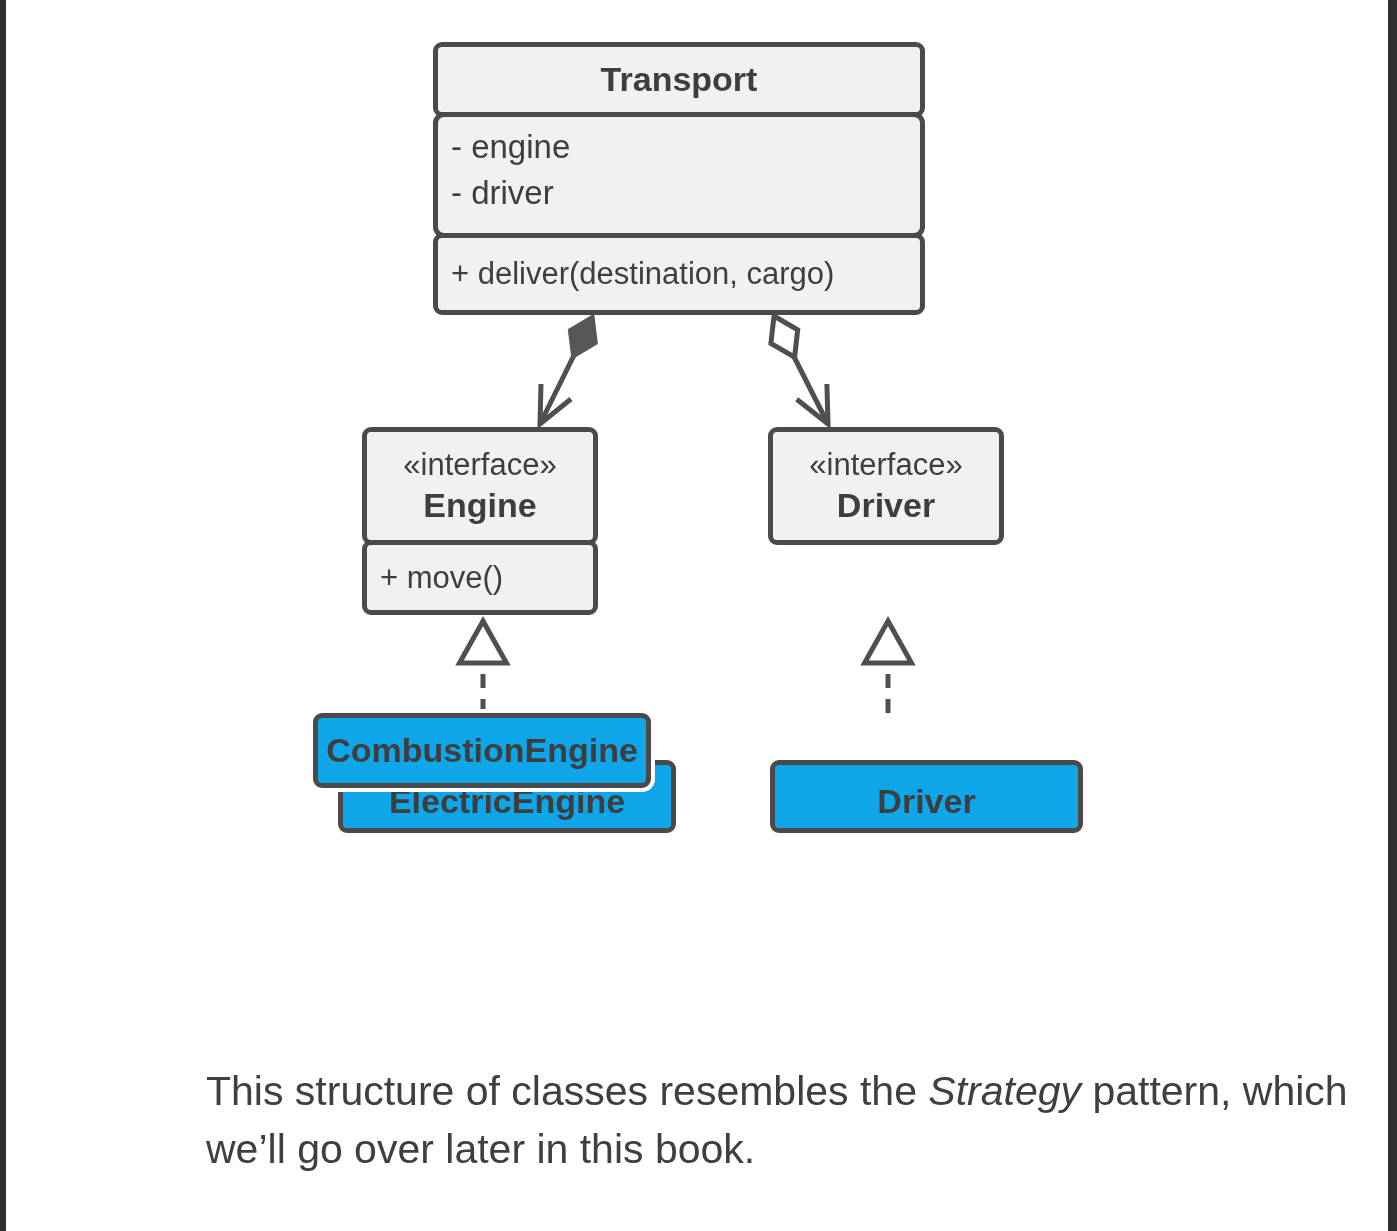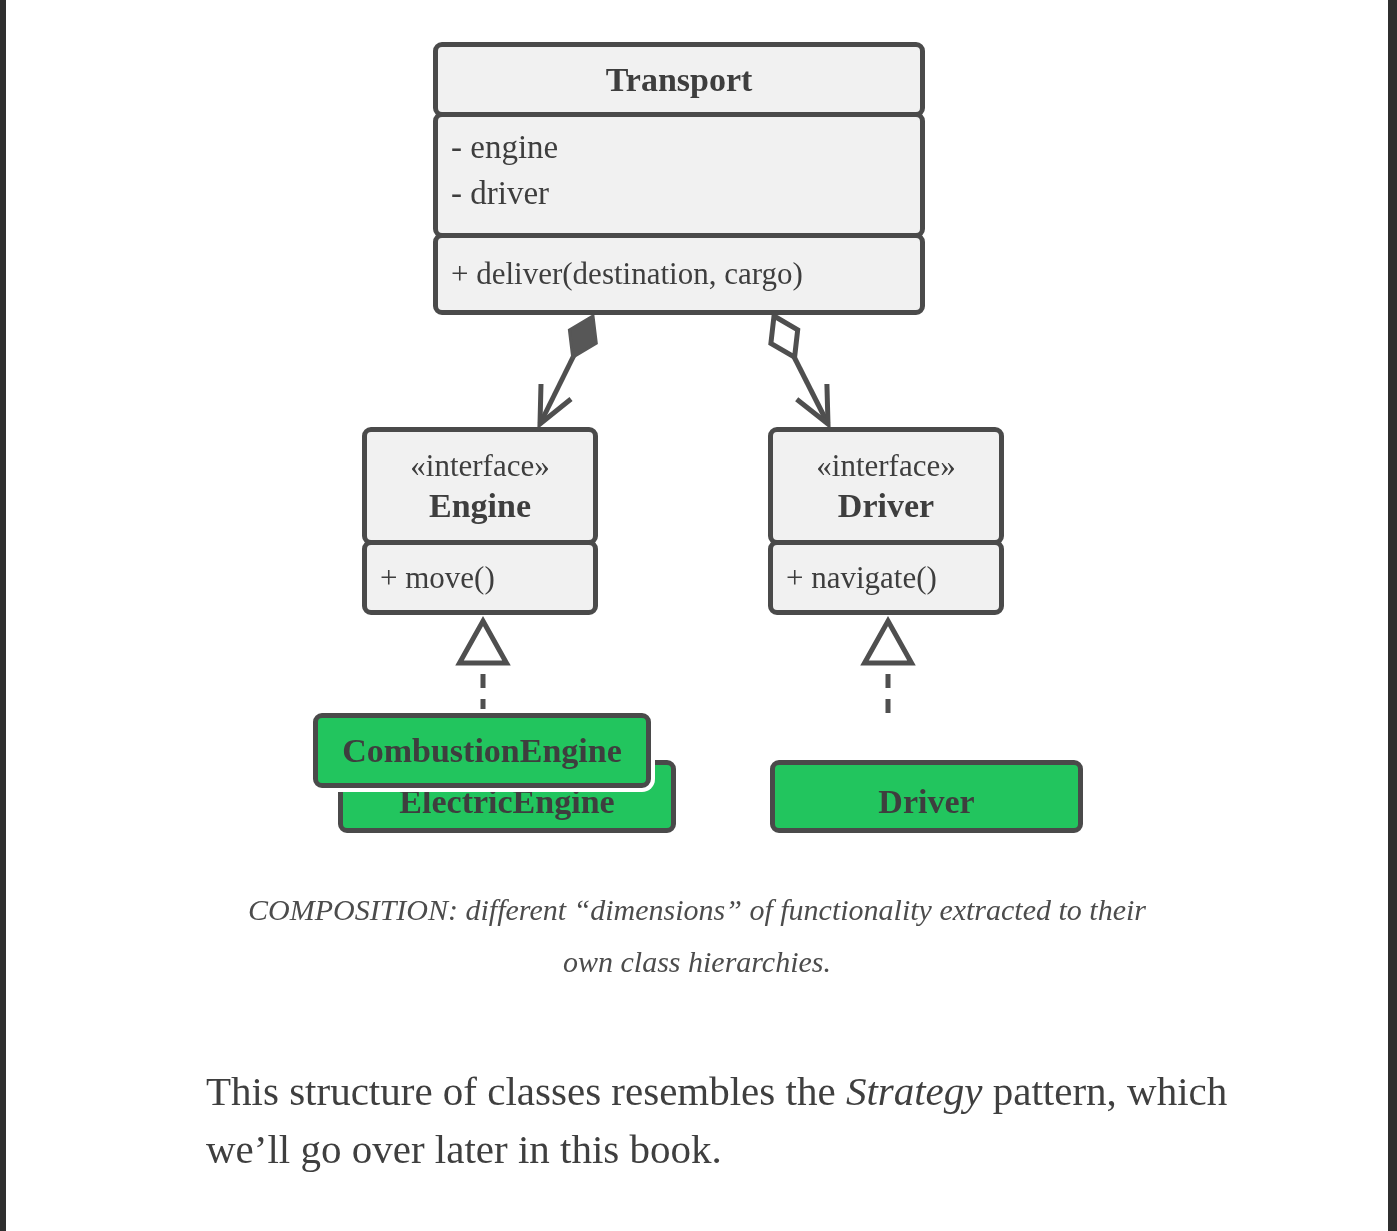--- a/index.html
+++ b/index.html
@@ -2,21 +2,21 @@
 <html><head>
 <meta charset="utf-8">
 <style>
   html, body { margin: 0; padding: 0; background: #ffffff; }
   .page {
     position: relative;
     width: 1397px;
     height: 1231px;
     background: #ffffff;
     overflow: hidden;
-    font-family: Liberation Serif, serif;
+    font-family: Liberation Sans, sans-serif;
     color: #3e3e3e;
   }
   .edge-bar { position: absolute; top: 0; height: 1231px; background: #2f2f2f; }
   .edge-bar.left  { left: 0;  width: 6px;  }
   .edge-bar.right { right: 0; width: 9px;  }
 
   .figure { position: absolute; left: 0; top: 0; width: 1397px; height: 856px; }
   .connectors { position: absolute; left: 0; top: 0; z-index: 1; }
 
   .uml-class { position: absolute; z-index: 2; }
@@ -40,21 +40,21 @@
     display: flex; flex-direction: column; align-items: center; justify-content: center;
   }
   .stereotype { font-size: 31px; }
   .iface-name { font-size: 34px; font-weight: bold; margin-top: 3px; }
 
   .impl-card {
     position: absolute;
     box-sizing: border-box;
     border: 5px solid #4a4a4a;
     border-radius: 9px;
-    background: #22c55e;
+    background: #0ea5e9;
     font-weight: bold; font-size: 34px;
     display: flex; justify-content: center;
   }
   .impl-card.front { z-index: 4; align-items: center; box-shadow: 0 0 0 4px #ffffff; }
   .impl-card.back  { z-index: 3; align-items: flex-end; padding-bottom: 7px; }
 
   .caption {
     position: absolute;
     left: 6px; right: 9px;
     top: 884px;
@@ -107,21 +107,21 @@
       </g>
 
       <g>
         <path d="M888,713 L888,665" stroke="#4f4f4f" stroke-width="5" fill="none" stroke-dasharray="14 11"></path>
         <polygon points="888,621 911.5,663 864.5,663" fill="#ffffff" stroke="#4f4f4f" stroke-width="5" stroke-linejoin="miter"></polygon>
       </g>
     </svg>
 
     <div class="uml-class" style="left:433px; top:42px; width:492px;">
       <div class="comp title-comp" style="height:75px;">Transport</div>
-      <div class="comp fields-comp" style="height:126px;">
+      <div class="comp fields-comp" style="height:126px;border-radius:11px;">
         <div>- engine</div>
         <div>- driver</div>
       </div>
       <div class="comp methods-comp" style="height:82px;">
         <div>+ deliver(destination, cargo)</div>
       </div>
     </div>
 
     <div class="uml-class" style="left:362px; top:427px; width:236px;">
       <div class="comp iface-header" style="height:118px;">
@@ -131,33 +131,26 @@
       <div class="comp methods-comp" style="height:75px;">
         <div>+ move()</div>
       </div>
     </div>
 
     <div class="uml-class" style="left:768px; top:427px; width:236px;">
       <div class="comp iface-header" style="height:118px;">
         <div class="stereotype">«interface»</div>
         <div class="iface-name">Driver</div>
       </div>
-      <div class="comp methods-comp" style="height:75px;">
-        <div>+ navigate()</div>
-      </div>
     </div>
 
     <div class="impl-card back" style="left:338px; top:760px; width:338px; height:73px;">ElectricEngine</div>
     <div class="impl-card front" style="left:313px; top:713px; width:338px; height:75px;">CombustionEngine</div>
 
     <div class="impl-card back" style="left:770px; top:760px; width:313px; height:73px;">Driver</div>
   </div>
 
-  <p class="caption">
-    <span class="line">COMPOSITION: different “dimensions” of functionality extracted to their</span>
-    <span class="line">own class hierarchies.</span>
-  </p>
 
   <p class="body-text">
     <span class="line"><span>This structure of classes resembles the </span><em>Strategy</em><span> pattern, which</span></span>
     <span class="line">we’ll go over later in this book.</span>
   </p>
 </div>
 
 </body></html>

